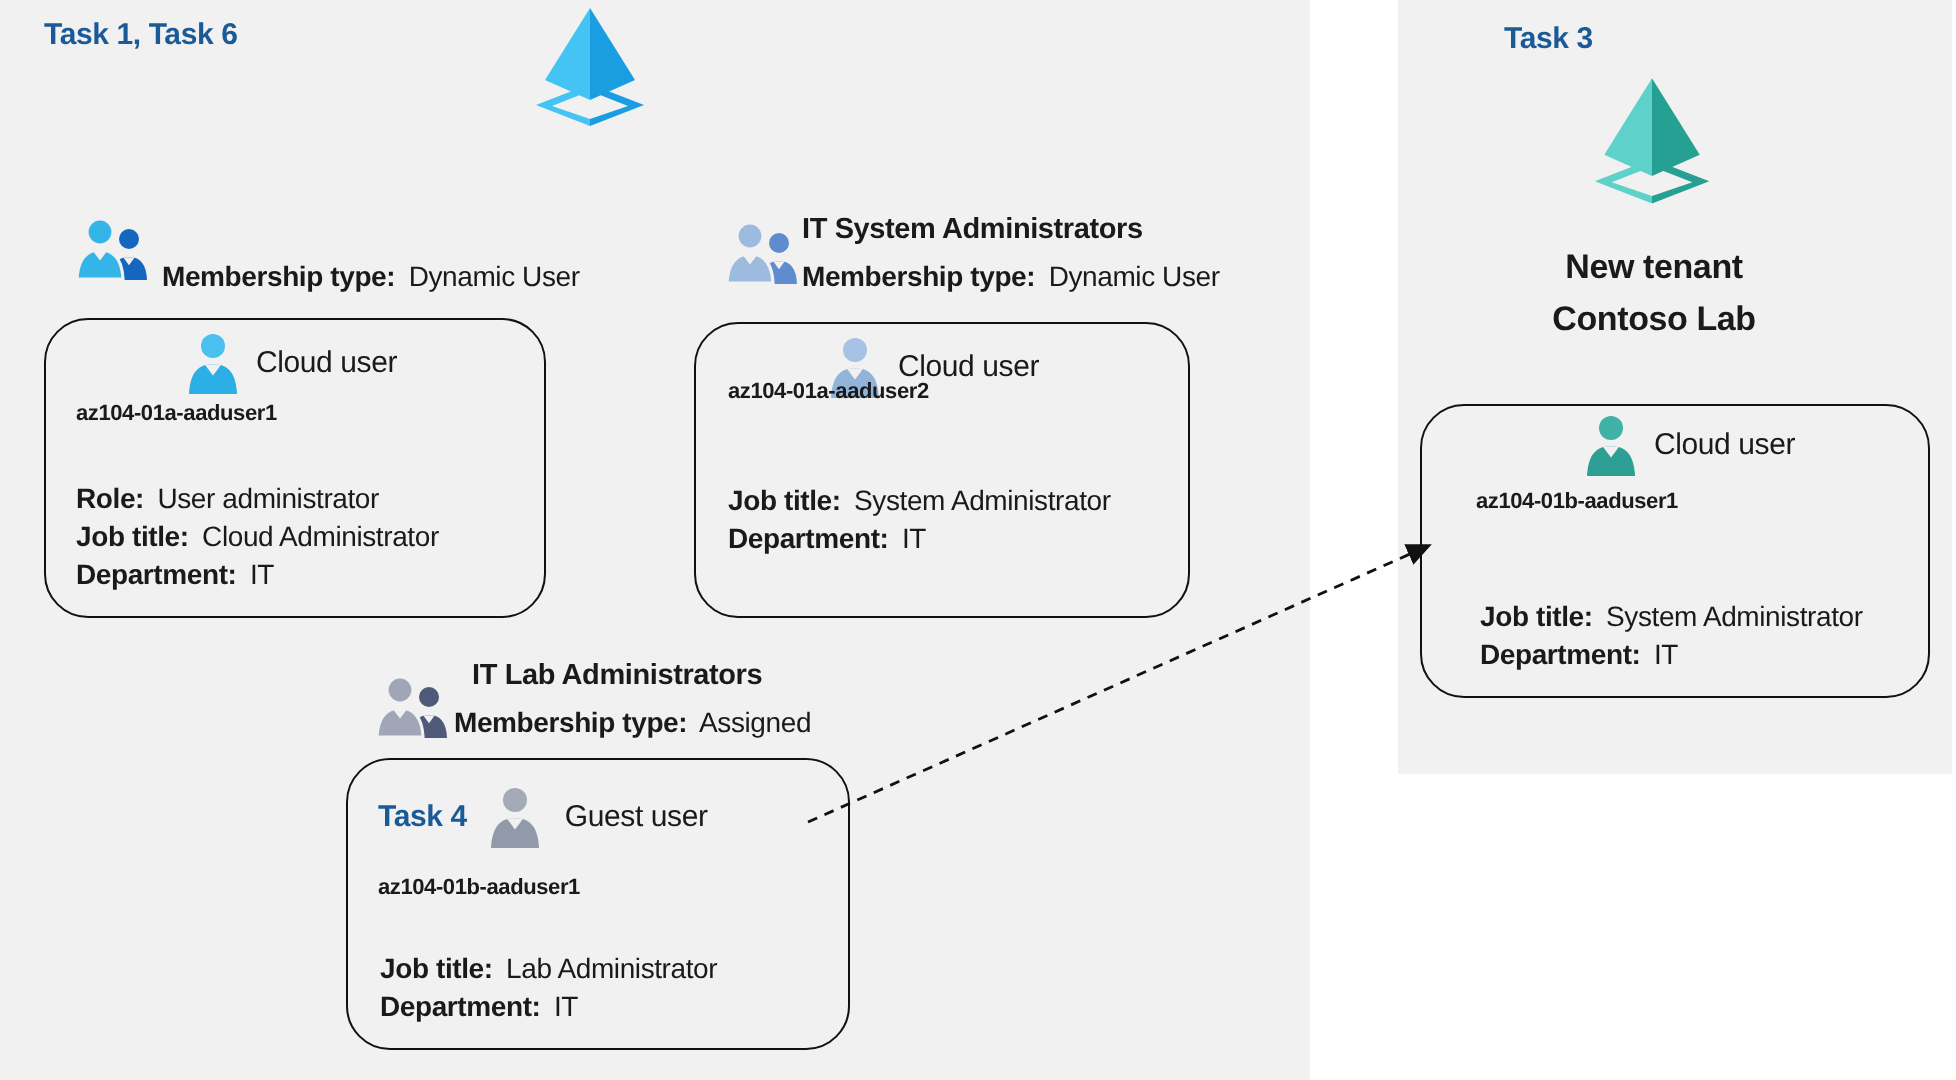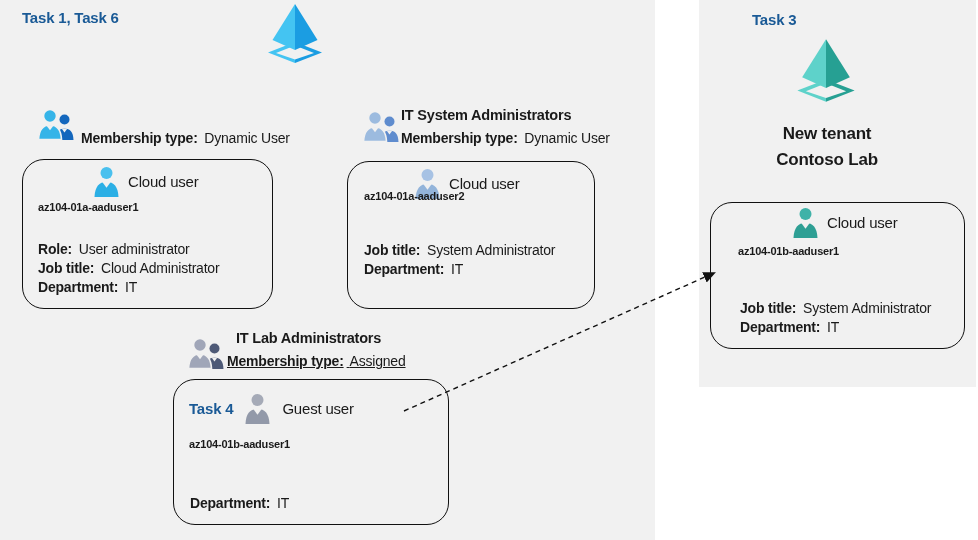--- a/index.html
+++ b/index.html
@@ -146,36 +146,40 @@
 
   <svg class="gicon" style="left:188px;top:337px;" width="36" height="32" viewBox="0 0 36 32">
     <circle cx="26.5" cy="11.5" r="5" fill="#4e5a77"></circle>
     <path d="M17.5,32 C17.8,24 21,20.5 26.5,20.5 C32,20.5 35.2,24 35.5,32 Z" fill="#4e5a77"></path>
     <polygon points="23.6,20.6 29.4,20.6 26.5,24.6" fill="#f1f1f1"></polygon>
     <circle cx="12" cy="8" r="6.5" stroke-width="1.6" stroke="#f1f1f1" fill="#a0a6b8"></circle>
     <path d="M0.5,31.5 C1,21.5 5,17 12,17 C19,17 23,21.5 23.5,31.5 Z" stroke-width="1.6" stroke="#f1f1f1" fill="#a0a6b8"></path>
     <polygon points="8.2,17.2 15.8,17.2 12,22.3" fill="#f1f1f1"></polygon>
   </svg>
   <div class="group-title" style="left:236px;top:331px;">IT Lab Administrators</div>
-  <div class="group-mem" style="left:227px;top:354px;text-decoration:underline;">
+  <div class="group-mem" style="left:227px;top:354px;">
     <b>Membership type:</b>
     <span>Assigned</span>
   </div>
 
-  <div class="card" style="left:173px;top:379px;width:250px;height:144px;padding-left:24px;">
+  <div class="card" style="left:173px;top:379px;width:250px;height:144px;">
     <div class="iconrow" style="left:15px;top:13px;gap:11px;">
       <span class="task-inline">Task 4</span>
       <svg width="27" height="31" viewBox="0 0 27 31">
         <circle cx="13.5" cy="7" r="6" fill="#a5aab7"></circle>
         <path d="M1.5,31 C2,20.5 6,16 13.5,16 C21,16 25,20.5 25.5,31 Z" fill="#9299a9"></path>
         <polygon points="9.3,16.1 17.7,16.1 13.5,21.8" fill="#f1f1f1"></polygon>
       </svg>
       <span>Guest user</span>
     </div>
     <div class="uname" style="left:15px;top:59px;">az104-01b-aaduser1</div>
+    <div class="line" style="left:16px;top:97px;">
+      <b>Job title:</b>
+      <span>Lab Administrator</span>
+    </div>
     <div class="line" style="left:16px;top:116px;">
       <b>Department:</b>
       <span>IT</span>
     </div>
   </div>
 
   <div class="task-label" style="left:712px;top:12px;margin-left:40px;">Task 3</div>
 
   <svg class="gicon" style="left:791px;top:38px;" width="70" height="66" viewBox="0 0 66 62">
     <polygon points="33,39 6,49.5 33,60" fill="#5ed2ca"></polygon>

